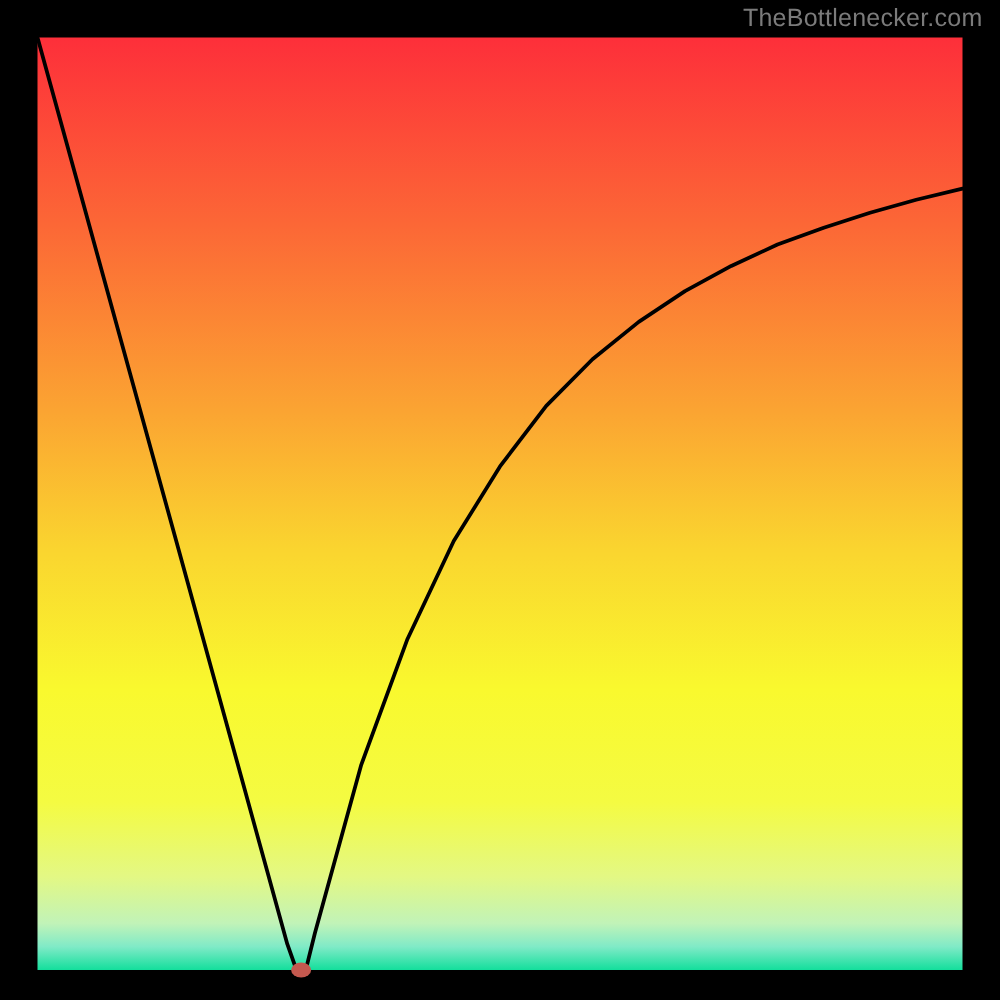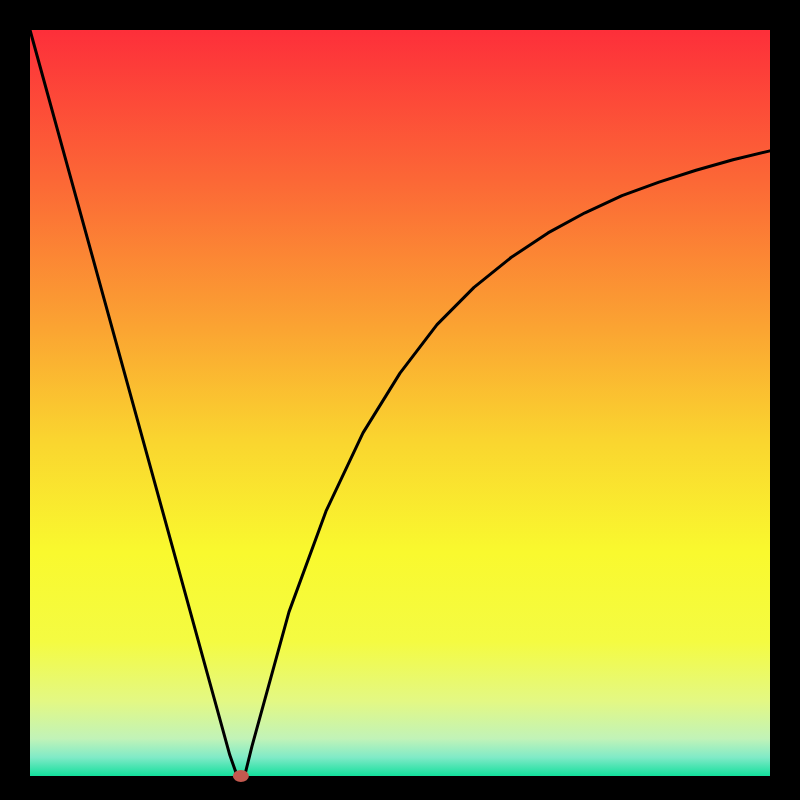--- a/index.html
+++ b/index.html
@@ -29,20 +29,21 @@
   svg {
     position: absolute;
     top: 0;
     left: 0;
   }
 </style>
 </head>
 <body>
 
 <div class="frame">
+  <div class="attrib">TheBottlenecker.com</div>
   <svg id="chart-svg" width="800" height="800" viewBox="0 0 800 800">
       <defs>
         <linearGradient id="bg-grad" x1="0" y1="0" x2="0" y2="1">
           <stop offset="0%" stop-color="#fd2f3a"></stop>
           <stop offset="20%" stop-color="#fc6736"></stop>
           <stop offset="40%" stop-color="#fba432"></stop>
           <stop offset="55.00000000000001%" stop-color="#fad52f"></stop>
           <stop offset="70%" stop-color="#f9f92e"></stop>
           <stop offset="82%" stop-color="#f4fb42"></stop>
           <stop offset="90%" stop-color="#e3f884"></stop>

